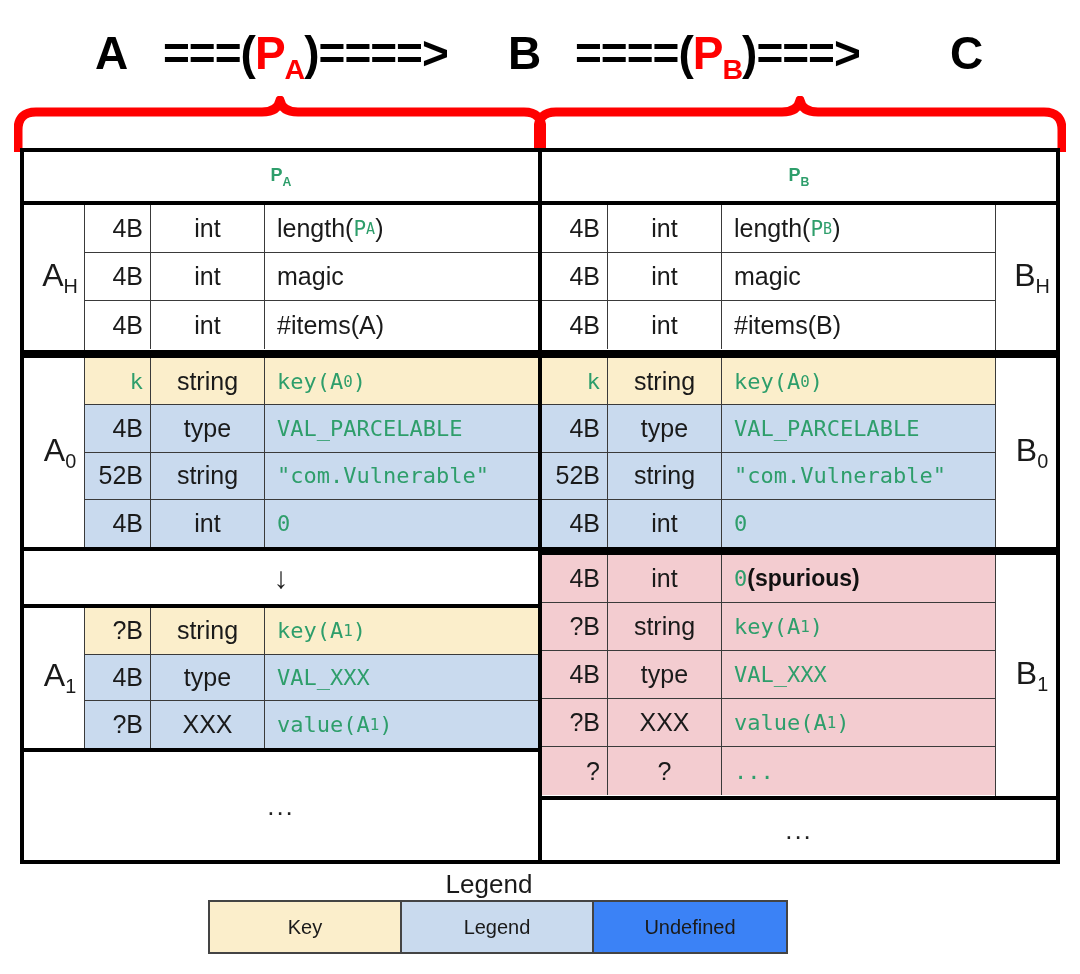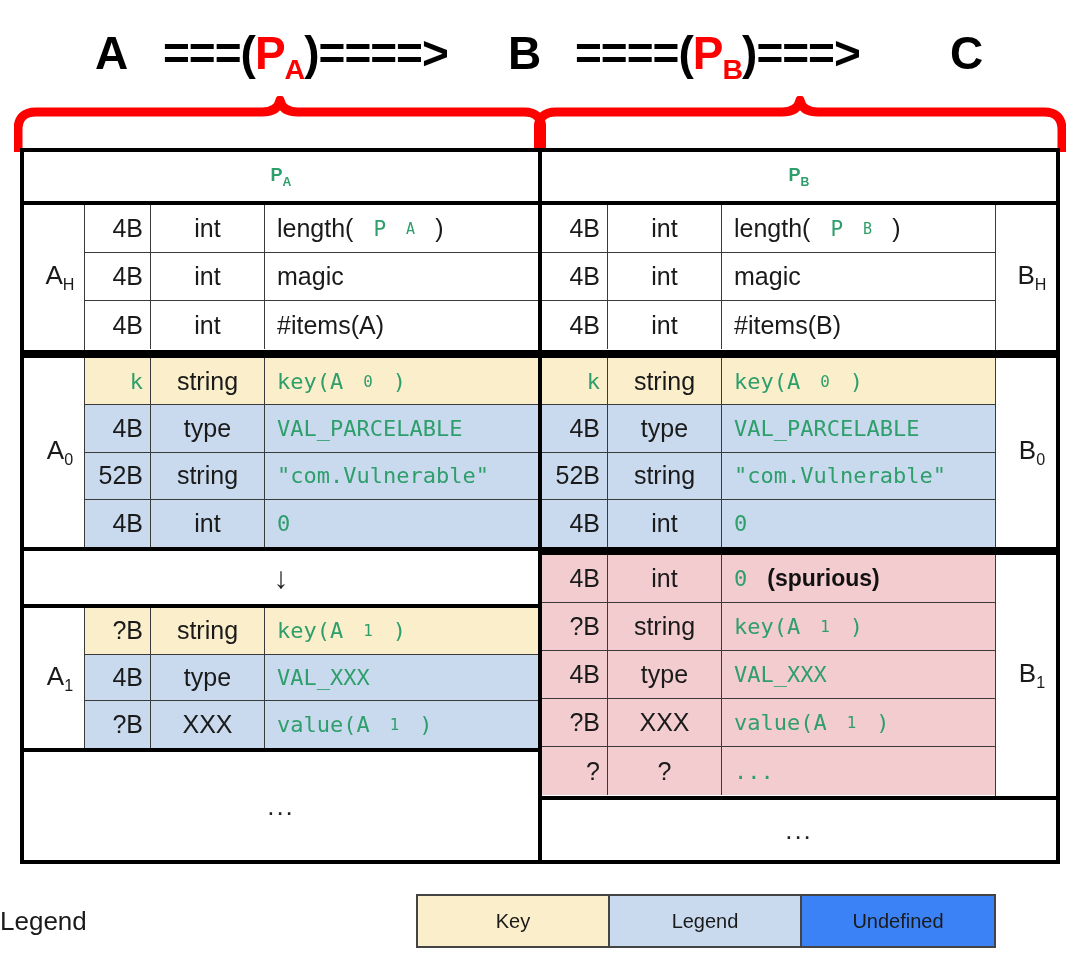--- a/index.html
+++ b/index.html
@@ -67,41 +67,41 @@
   .block{
     position:absolute;left:0;width:100%;
     box-sizing:border-box;
     display:flex;
     border-top:4px solid #000;
     border-bottom:4px solid #000;
   }
   .blocklabel{
     box-sizing:border-box;
     display:flex;align-items:center;justify-content:center;
-    font-size:26px;background:#fff;
+    font-size:32px;background:#fff;
     flex:0 0 auto;
     padding-left:12px;
   }
   .blocklabel sub{font-size:0.62em;}
   .rows{flex:1 1 auto;display:flex;flex-direction:column;box-sizing:border-box;}
   .row{
     display:flex;box-sizing:border-box;
     border-bottom:1.5px solid #3a3a3a;
     height:48px;
   }
   .row:last-child{border-bottom:none;}
   .cell{
     box-sizing:border-box;
     display:flex;align-items:center;
     font-size:25px;
     padding:0 6px;
   }
   .c-size{flex:0 0 66px;justify-content:flex-end;border-right:1.5px solid #3a3a3a;padding-right:7px;}
   .c-type{flex:0 0 114px;justify-content:center;border-right:1.5px solid #3a3a3a;}
-  .c-val{flex:1 1 auto;justify-content:flex-start;padding-left:12px;gap:20px;}
+  .c-val{flex:1 1 auto;justify-content:flex-start;padding-left:12px;}
   .mono{
     font-family:"DejaVu Sans Mono", monospace;
     color:#2e9e6b;font-size:22px;
   }
   .mono sub{font-size:0.72em;}
   .spur{color:#111;font-weight:700;font-family:"Liberation Sans",sans-serif;font-size:23px;}
 
   
   .t-key{background:#fbeecb;}
   .t-val{background:#c9daee;}
@@ -113,21 +113,21 @@
     position:absolute;left:0;width:100%;
     box-sizing:border-box;
     background:#fff;
     display:flex;align-items:center;justify-content:center;
   }
   .gap .arrow{font-size:30px;color:#222;line-height:1;}
   .gap .dots{font-size:26px;color:#222;letter-spacing:2px;}
 
   
   .legend{position:absolute;left:0;top:888px;width:996px;height:66px;
-    display:flex;align-items:center;justify-content:space-between;}
+    display:flex;align-items:center;justify-content:flex-end;flex-direction:column;}
   .legend-label{font-size:26px;margin-right:18px;color:#1a1a1a;}
   .legend-box{display:flex;border:2px solid #444;box-sizing:border-box;}
   .legend-cell{
     width:192px;height:50px;box-sizing:border-box;
     display:flex;align-items:center;justify-content:center;
     font-size:20px;color:#1a1a1a;
     border-right:2px solid #444;
   }
   .legend-cell:last-child{border-right:none;}
 </style>

